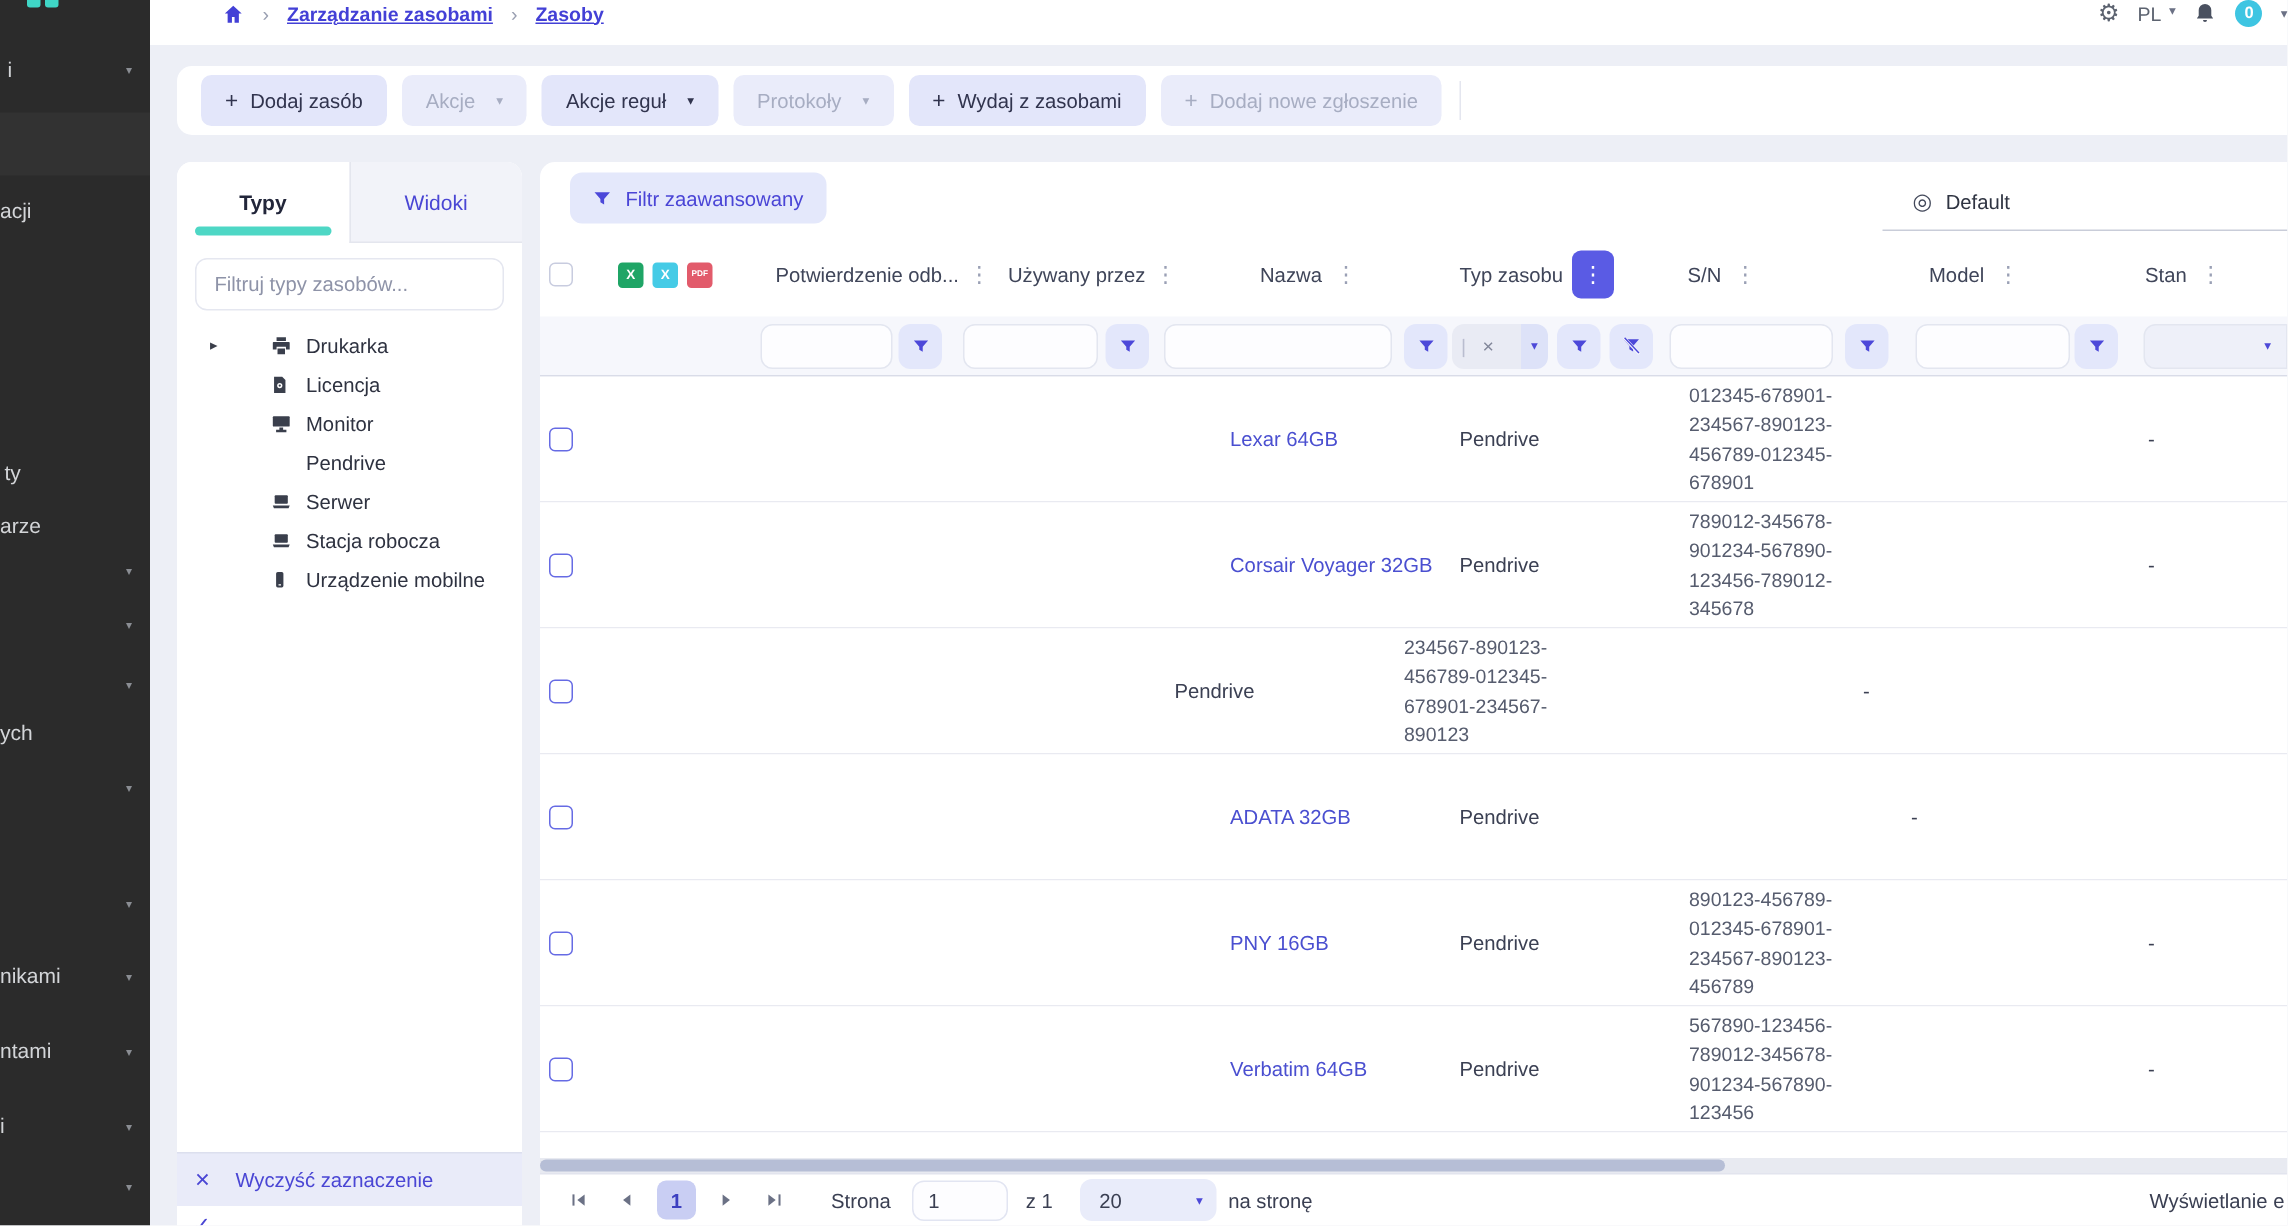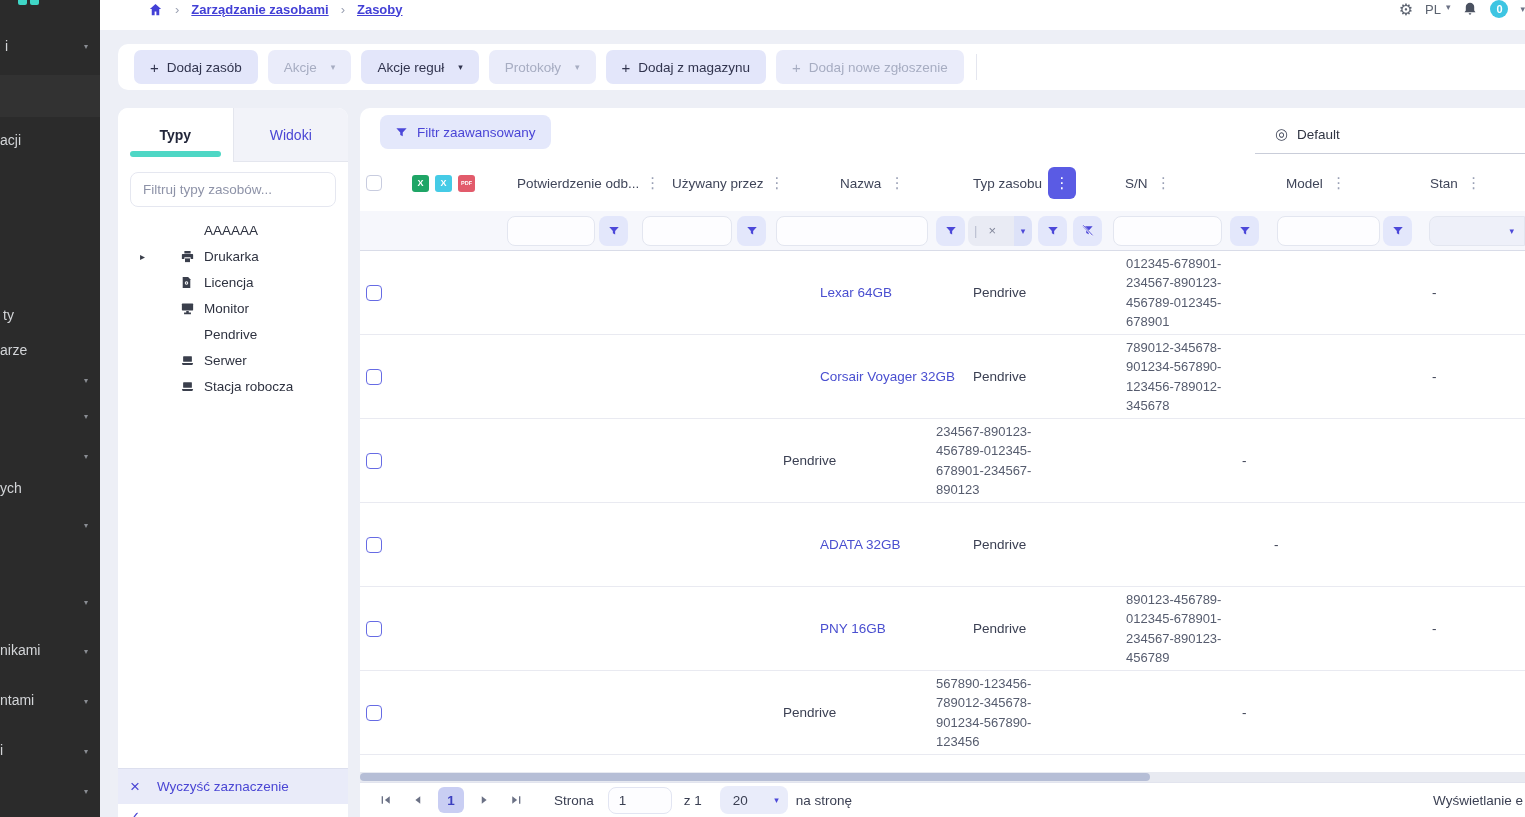--- a/index.html
+++ b/index.html
@@ -110,21 +110,21 @@
 
   .hscroll { height:10px; flex:none; background:#e8eaf1; position:relative; }
   .hscroll-thumb { position:absolute; left:0; top:1px; width:790px; height:8px; background:#b6bed6; border-radius:5px; cursor:grab; }
 
   .grid-footer { height:35px; flex:none; border-top:1px solid #e2e4ee; display:flex; align-items:center; padding-left:14px; gap:8px; position:relative; background:#fff; }
   .nav-btn { width:24px; height:24px; display:flex; align-items:center; justify-content:center; background:none; border:none; cursor:pointer; }
   .page-cur { width:26px; height:26px; background:#c9cef3; border-radius:6px; color:#3c3fc0; font-size:13.5px; font-weight:600; display:flex; align-items:center; justify-content:center; cursor:pointer; }
   .foot-label { font-size:13.5px; color:#3a3f52; white-space:nowrap; }
   .strona-label { margin-left:18px; }
   .page-input { width:64px; height:27px; border:1px solid #e2e5f2; border-radius:8px; font-family:inherit; font-size:13.5px; color:#3a3f52; padding:0 10px; outline:none; margin-left:6px; background:#fdfdff; }
-  .pp-select { position:relative; width:68px; height:28px; background:#e9ecfa; border-radius:8px; display:flex; align-items:center; padding-left:13px; font-size:13.5px; color:#3a3f52; margin-left:10px; cursor:pointer; }
+  .pp-select { position:relative; width:91px; height:28px; background:#e9ecfa; border-radius:8px; display:flex; align-items:center; padding-left:13px; font-size:13.5px; color:#3a3f52; margin-left:10px; cursor:pointer; }
   .pp-select .ppcaret { position:absolute; right:9px; font-size:9px; color:#4d49d8; }
   .showing { position:absolute; right:2px; font-size:13.5px; color:#3a3f52; white-space:nowrap; }
 </style>
 </head>
 <body>
 
 <div id="root">
 
   <aside class="sidebar">
     <div class="side-logo-bit" style="left:18px;width:9px;"></div>
@@ -211,21 +211,21 @@
       </button>
 
       <button class="tbtn disabled">
 
         <span>Protokoły</span>
         <span class="bcaret">▾</span>
       </button>
 
       <button class="tbtn">
         <span class="plus">+</span>
-        <span>Dodaj z magazynu</span>
+        <span>Wydaj z zasobami</span>
 
       </button>
 
       <button class="tbtn disabled">
         <span class="plus">+</span>
         <span>Dodaj nowe zgłoszenie</span>
 
       </button>
     </div>
 
@@ -237,25 +237,20 @@
       </div>
       <div class="tab inactive">
         <span>Widoki</span>
       </div>
     </div>
     <div class="panel-filter">
       <input placeholder="Filtruj typy zasobów..." style="">
     </div>
     <div class="tree">
 
-        <div class="tree-row">
-          <span class="tree-caret" style="visibility: hidden;">▸</span>
-          <span class="tree-icon"></span>
-          <span class="tree-label">AAAAAA</span>
-        </div>
 
         <div class="tree-row">
           <span class="tree-caret">▸</span>
           <span class="tree-icon">
             <svg width="15" height="15" viewBox="0 0 24 24" fill="#3a3f4c">
               <path d="M7 3h10v4H7z"></path>
               <path d="M4 8h16c.55 0 1 .45 1 1v7h-4v-3H7v3H3V9c0-.55.45-1 1-1z"></path>
               <path d="M8 15h8v6H8z"></path>
             </svg>
           </span>
@@ -306,20 +301,30 @@
           <span class="tree-caret" style="visibility: hidden;">▸</span>
           <span class="tree-icon">
             <svg width="15" height="15" viewBox="0 0 24 24" fill="#3a3f4c">
               <rect x="5" y="5" width="14" height="9" rx="1"></rect>
               <path d="M3 16h18l-1.2 3H4.2z"></path>
             </svg>
           </span>
           <span class="tree-label">Stacja robocza</span>
         </div>
 
+        <div class="tree-row">
+          <span class="tree-caret" style="visibility: hidden;">▸</span>
+          <span class="tree-icon">
+            <svg width="13" height="15" viewBox="0 0 24 24" fill="#3a3f4c">
+              <rect x="7.5" y="2.5" width="9" height="19" rx="2"></rect>
+              <rect x="10.5" y="17.5" width="3" height="1.6" fill="#fff"></rect>
+            </svg>
+          </span>
+          <span class="tree-label">Urządzenie mobilne</span>
+        </div>
       </div>
     <div class="clear-bar">
       <span class="clear-x">×</span>
       <span class="clear-label">Wyczyść zaznaczenie</span>
     </div>
     <div class="partial-row">
       <span class="partial-check">✓</span>
     </div>
   </section>
 
@@ -571,20 +576,23 @@
           </div>
         </div>
 
         <div class="trow">
           <div class="cell w-check">
             <span class="cb"></span>
           </div>
           <div class="cell w-icons"></div>
           <div class="cell w1"></div>
           <div class="cell w2"></div>
+          <div class="cell w3 d3">
+            <a class="rowlink">Verbatim 64GB</a>
+          </div>
           <div class="cell w4 d4">
             <span class="typ-text">Pendrive</span>
           </div>
           <div class="cell w5 d5">
             <span class="sn">567890-123456-789012-345678-901234-567890-123456</span>
           </div>
           <div class="cell w6 d6">
             <span class="model-text"></span>
           </div>
           <div class="cell w7 d7">

